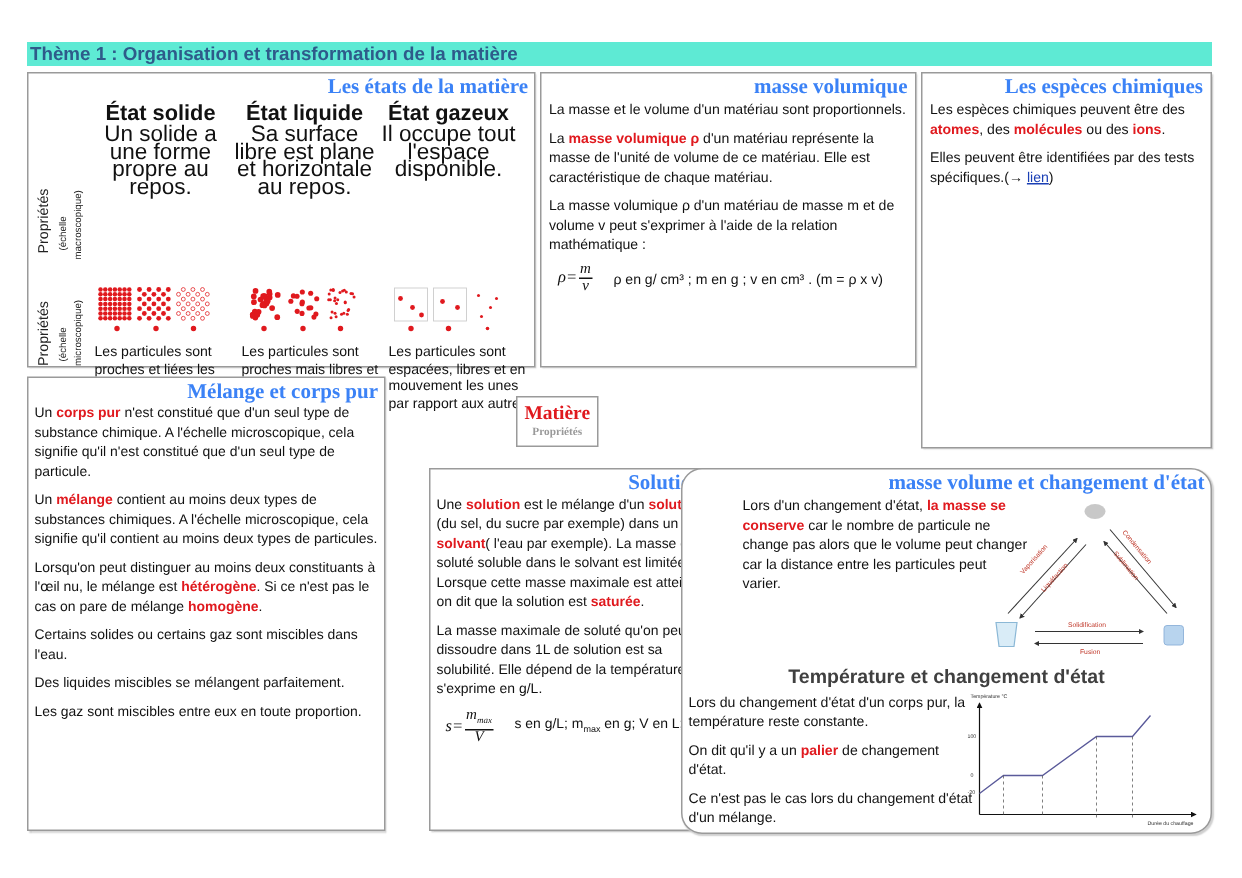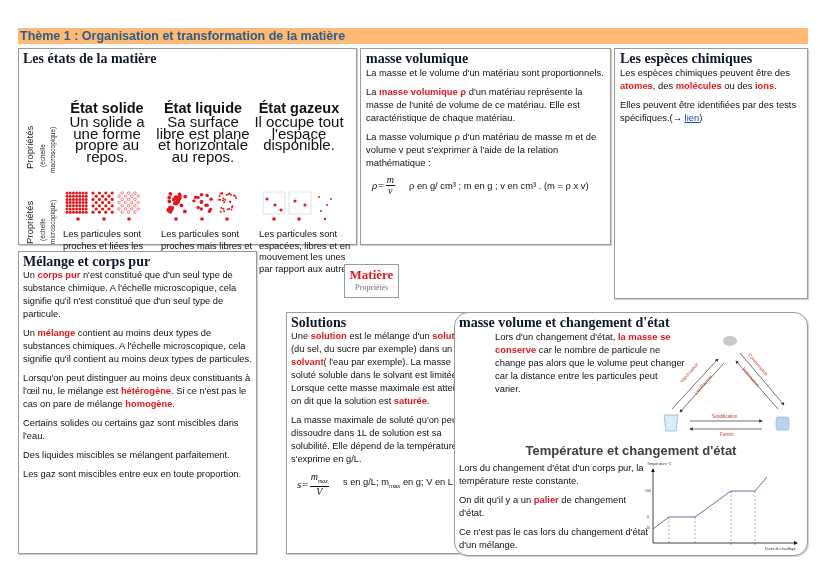--- a/index.html
+++ b/index.html
@@ -1,39 +1,39 @@
 <!DOCTYPE html>
 <html><head>
   <meta charset="utf-8">
   <style>
     * { box-sizing: border-box; margin: 0; padding: 0; }
     html, body { width: 828px; height: 585px; background: #ffffff; overflow: hidden; }
     body { position: relative; font-family: "Liberation Sans", sans-serif; color: #111; }
 
     .theme-bar {
       position: absolute; left: 18px; top: 28px; width: 790px; height: 16px;
-      background: #fdba74; color: #2e5b8a; font-weight: bold; font-size: 12.5px;
+      background: #5eead4; color: #2e5b8a; font-weight: bold; font-size: 12.5px;
       line-height: 16px; padding-left: 2px;
     }
     .card {
       position: absolute; background: #fff; border: 1px solid #9a9a9a;
       box-shadow: 1px 1px 1px #cfcfcf; font-size: 9.4px; line-height: 13px;
     }
     .card-title {
-      font-family: "Liberation Serif", serif; font-weight: bold; color: #0f172a;
-      font-size: 14px; text-align: left; line-height: 15px;
+      font-family: "Liberation Serif", serif; font-weight: bold; color: #3b82f6;
+      font-size: 14px; text-align: right; line-height: 15px;
     }
     .card p { margin-bottom: 6px; }
     .hl { color: #e0191e; font-weight: bold; }
     a.link { color: #1a3fb5; text-decoration: underline; }
 
     
     #etats { left: 18px; top: 48px; width: 339px; height: 197px; padding: 2px 4px; }
     .state-heads { position: absolute; left: 48px; top: 19px; width: 290px; display: flex; }
-    .state-col { width: 96px; text-align: center; margin-top: 32px; }
+    .state-col { width: 96px; text-align: center; }
     .state-name { font-weight: bold; font-size: 14.5px; line-height: 16px; }
     .state-desc { font-size: 15px; line-height: 11.5px; }
     .vlabel {
       position: absolute; transform: rotate(-90deg); transform-origin: left top;
       font-size: 9.5px; color: #222; white-space: nowrap; line-height: 10px;
     }
     .vlabel small { font-size: 6.5px; }
     .micro-row { position: absolute; left: 44px; top: 142px; width: 300px; display: flex; }
     .micro-col { width: 98px; }
     .micro-text { font-size: 9.4px; line-height: 11.5px; margin-top: 2px; }

